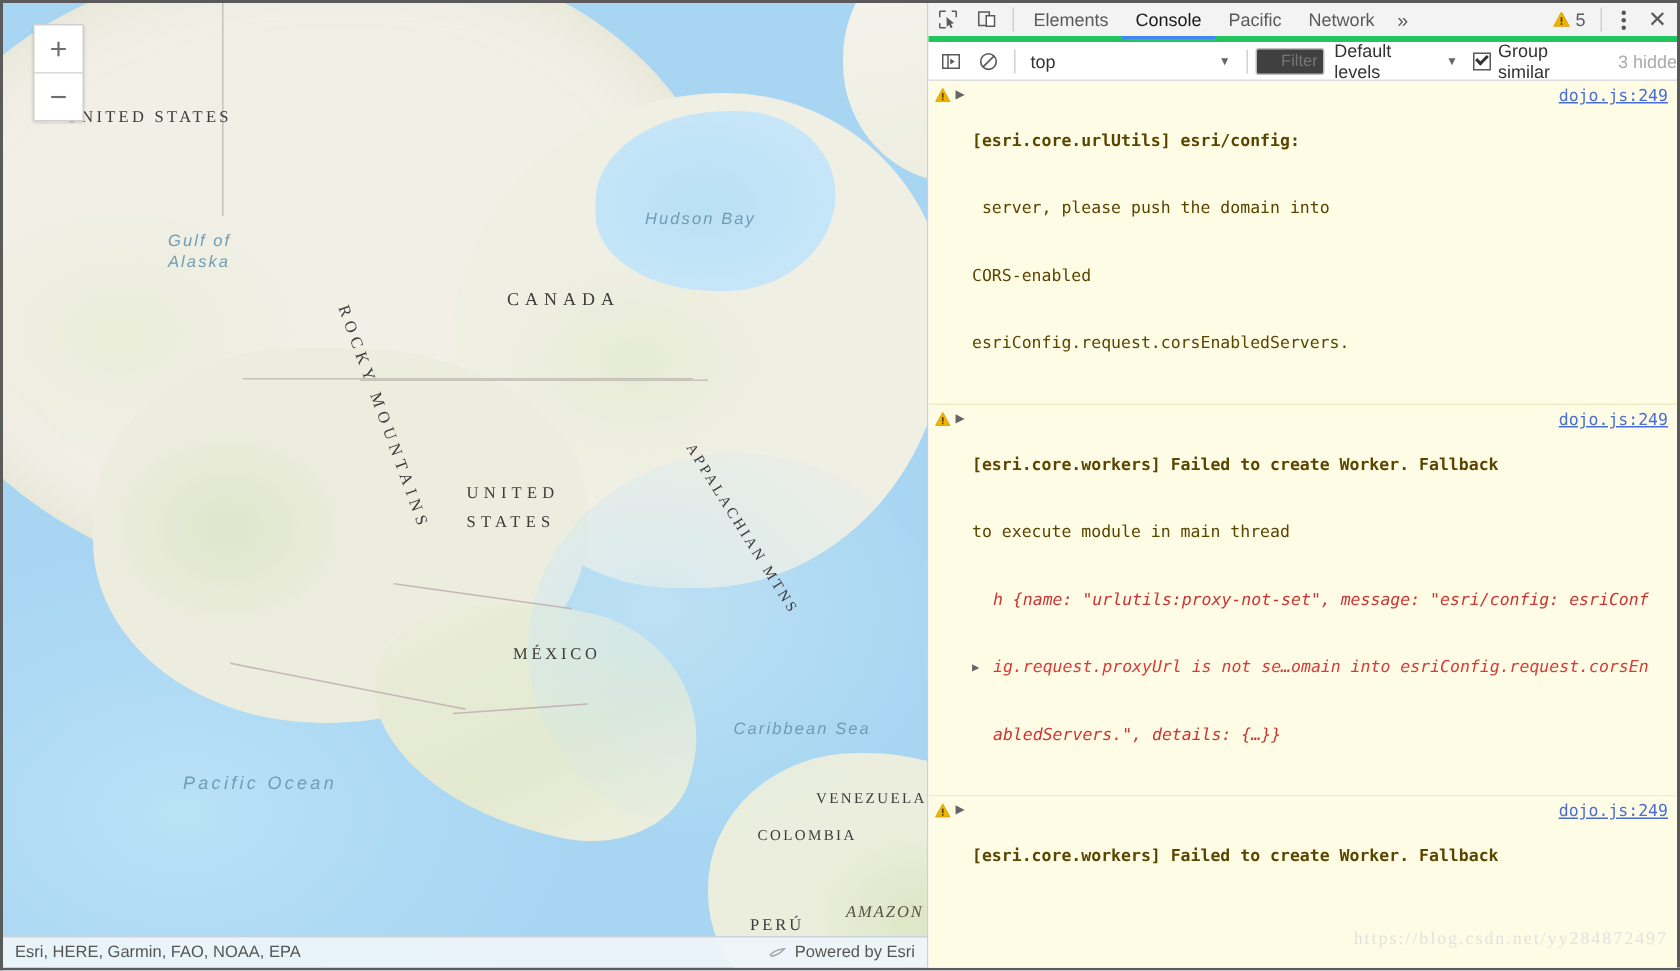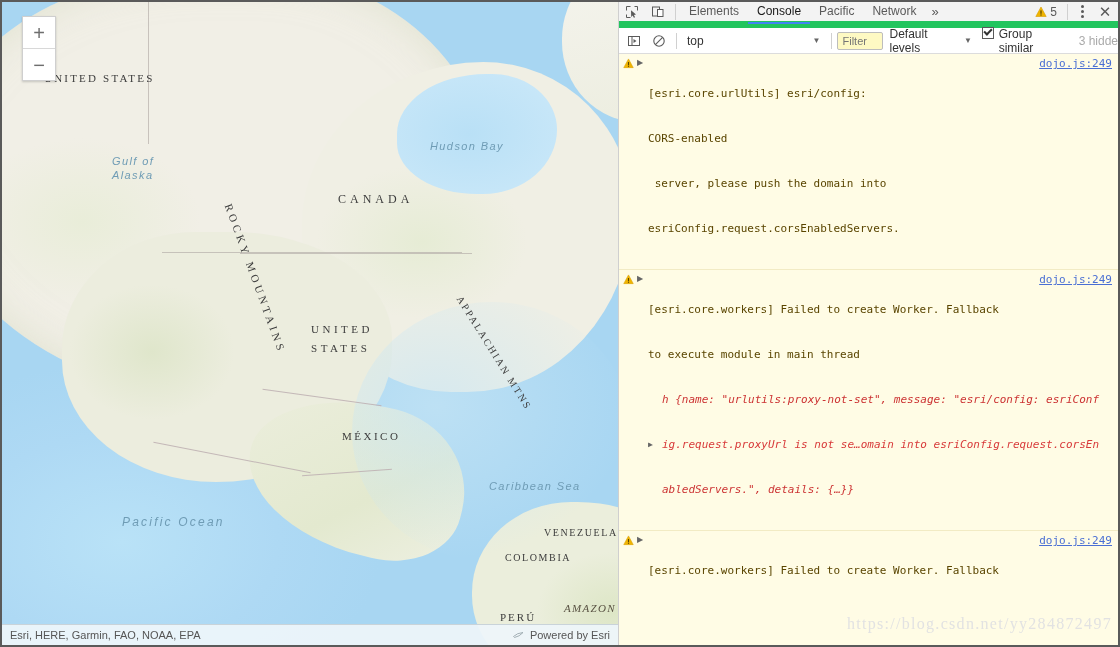--- a/index.html
+++ b/index.html
@@ -233,21 +233,21 @@
     border-right: 2px solid #5a5a5a;
     display: flex;
     flex-direction: column;
     flex: none;
     font-family: "Liberation Sans", sans-serif;
   }
   #dt-tabbar {
     height: 26px;
     display: flex;
     align-items: center;
-    border-bottom: 7px solid #22c55e;
+    border-bottom: 4px solid #22c55e;
     background: #f3f3f3;
     flex: none;
     box-sizing: border-box;
   }
   .dt-icon-btn {
     width: 26px; height: 25px;
     display: flex; align-items: center; justify-content: center;
     cursor: pointer;
   }
   .vsep { width: 1px; height: 16px; background: #d0d0d0; margin: 0 4px; }
@@ -305,31 +305,32 @@
   .caret { font-size: 8px; color: #666; }
   #filter-input {
     width: 46px; height: 18px;
     border: 1px solid #bdbdbd;
     border-radius: 2px;
     font-size: 11px;
     color: #8a8a8a;
     padding: 0 4px;
     box-sizing: border-box;
     font-family: "Liberation Sans", sans-serif;
-    background: #fef9c3;
+    background: #404040;
     outline: none;
     margin-left: 2px;
+    text-align: right;
   }
   #levels-select {
     display: flex; align-items: center; gap: 4px;
     font-size: 12px; color: #333;
     padding: 0 6px; height: 20px; cursor: pointer;
   }
   #group-similar-wrap {
-    display: flex; align-items: flex-start; gap: 5px;
+    display: flex; align-items: center; gap: 5px;
     font-size: 12px; color: #333; cursor: pointer;
     padding: 0 2px 0 4px;
   }
   #group-similar-box {
     width: 12px; height: 12px;
     border: 1px solid #5a5a5a;
     background: #fff;
     display: flex; align-items: center; justify-content: center;
     box-sizing: border-box;
   }
@@ -387,21 +388,21 @@
   }
   .msg-source {
     position: absolute;
     right: 6px; top: 3px;
     font-family: "DejaVu Sans Mono", monospace;
     font-size: 11px;
     color: #4a6fd4;
     text-decoration: underline;
     cursor: pointer;
   }
-  .head-line { display: block; padding-right: 86px; }
+  .head-line { display: block; padding-right: 86px; font-weight: bold; }
   .cont-line { display: block; }
   .detail-line {
     display: block;
     font-style: italic;
     color: #c33;
     padding-left: 14px;
   }
   .detail-row {
     display: flex;
     align-items: flex-start;
@@ -415,21 +416,21 @@
     font-size: 11px; line-height: 15px;
   }
   .warn-tri { display: block; }
 
   
   #watermark {
     position: absolute;
     right: 8px;
     bottom: 12px;
     font-family: "Liberation Serif", serif;
-    font-size: 16px;
+    font-size: 12px;
     color: #e2e2e2;
     letter-spacing: 1.3px;
     white-space: nowrap;
     z-index: 50;
     pointer-events: none;
     margin-left: 32px;
   }
 </style>
 </head>
 <body>
@@ -566,22 +567,22 @@
         <div class="msg-icon">
           <svg class="warn-tri" width="11" height="11" viewBox="0 0 12 12">
             <path d="M6 1L11.2 10.5H0.8Z" fill="#f0b400" stroke="#d79d00" stroke-width="0.6"></path>
             <rect x="5.4" y="4.4" width="1.2" height="3.4" fill="#5a4500"></rect>
             <rect x="5.4" y="8.4" width="1.2" height="1.2" fill="#5a4500"></rect>
           </svg>
         </div>
         <div class="msg-disclosure">▶</div>
         <div class="msg-content">
           <span class="head-line">[esri.core.urlUtils] esri/config:</span>
+          <span class="cont-line"> server, please push the domain into</span>
           <span class="cont-line">CORS-enabled</span>
-          <span class="cont-line"> server, please push the domain into</span>
           <span class="cont-line">esriConfig.request.corsEnabledServers.</span>
         </div>
         <span class="msg-source">dojo.js:249</span>
       </div>
 
       <div class="msg">
         <div class="msg-icon">
           <svg class="warn-tri" width="11" height="11" viewBox="0 0 12 12">
             <path d="M6 1L11.2 10.5H0.8Z" fill="#f0b400" stroke="#d79d00" stroke-width="0.6"></path>
             <rect x="5.4" y="4.4" width="1.2" height="3.4" fill="#5a4500"></rect>

